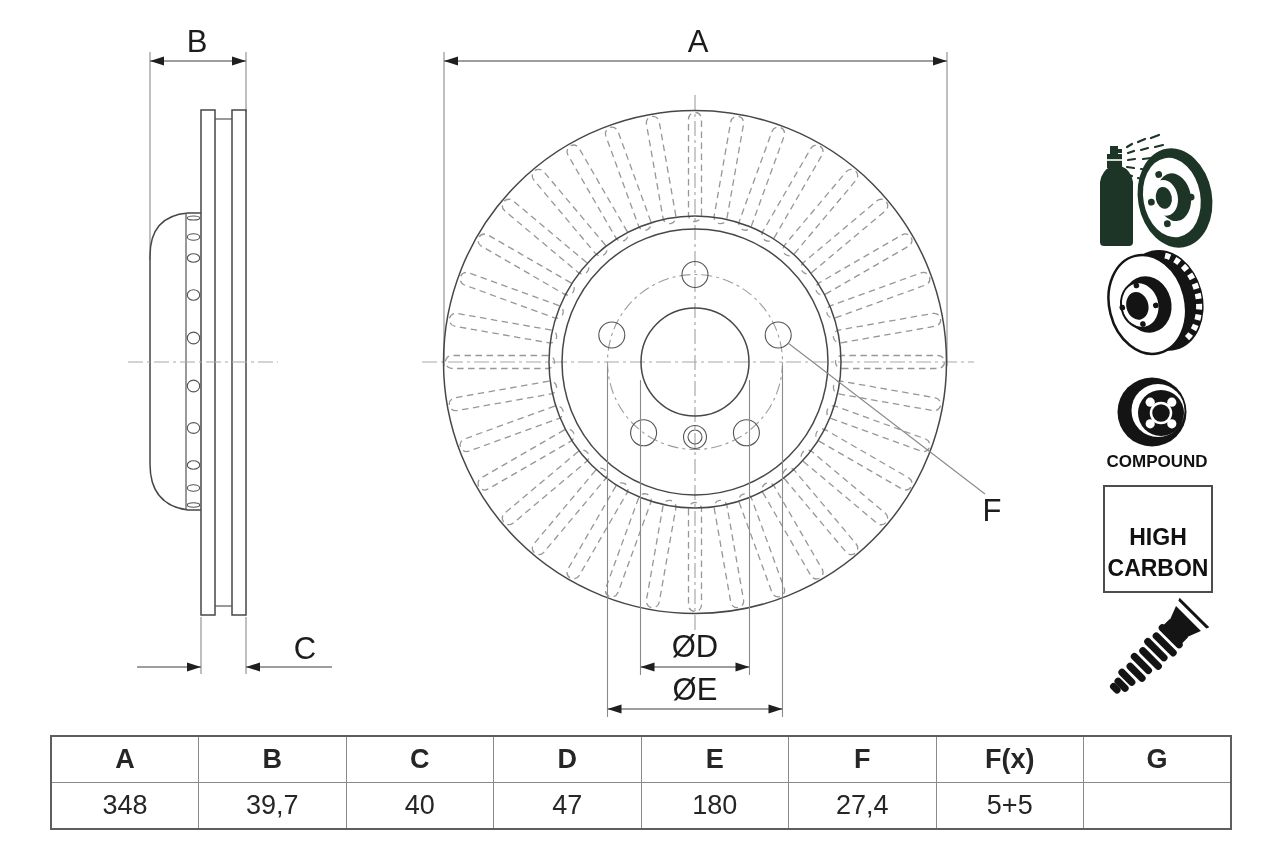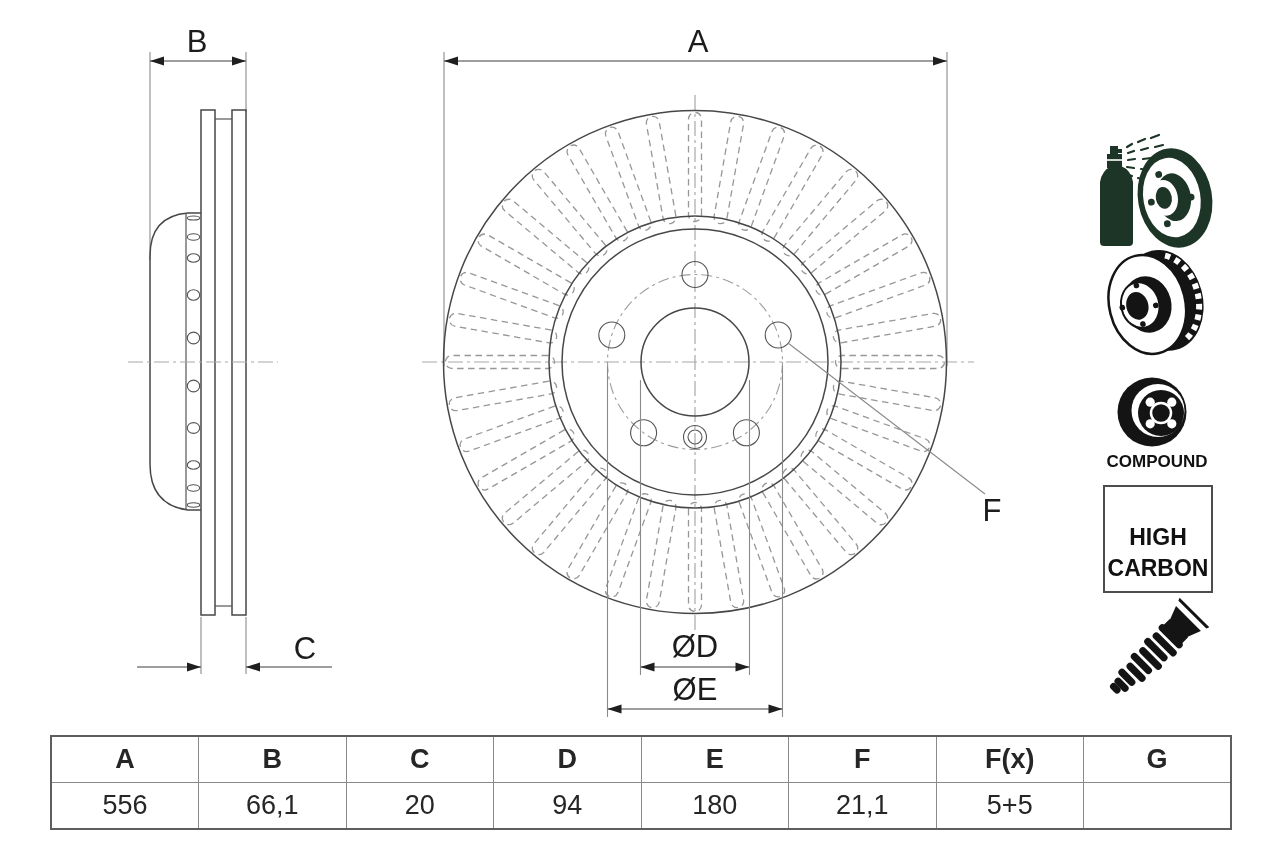--- a/index.html
+++ b/index.html
@@ -385,23 +385,23 @@
       <td>A</td>
       <td>B</td>
       <td>C</td>
       <td>D</td>
       <td>E</td>
       <td>F</td>
       <td>F(x)</td>
       <td>G</td>
     </tr>
     <tr>
-      <td>556</td>
-      <td>66,1</td>
-      <td>20</td>
-      <td>94</td>
+      <td>348</td>
+      <td>39,7</td>
+      <td>40</td>
+      <td>47</td>
       <td>180</td>
-      <td>21,1</td>
+      <td>27,4</td>
       <td>5+5</td>
       <td></td>
     </tr>
   </tbody>
 </table>
 
 </body></html>

